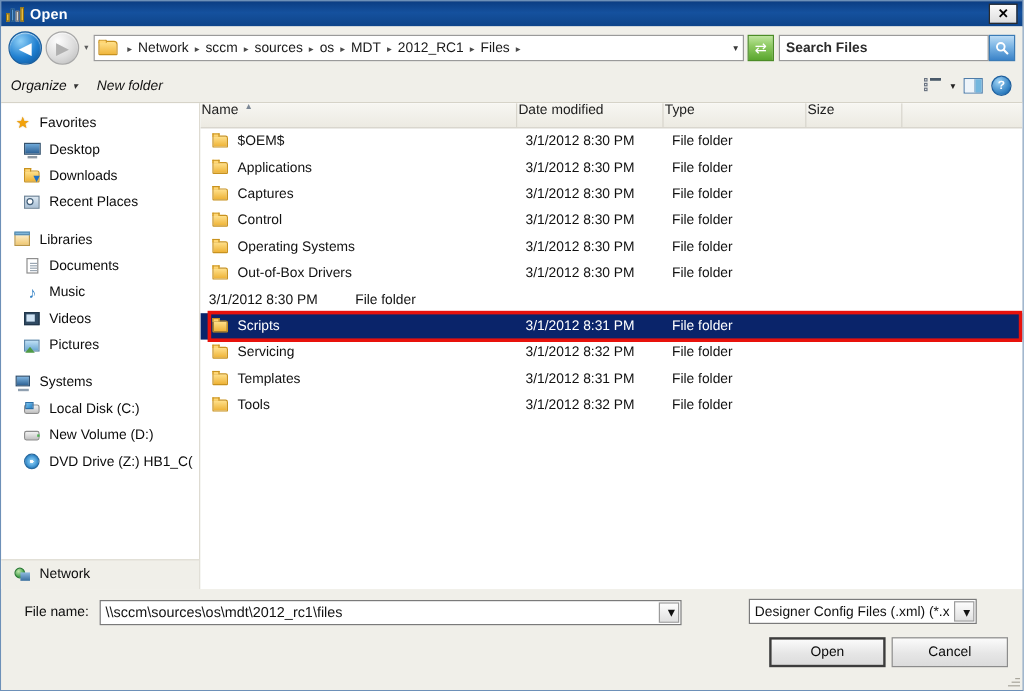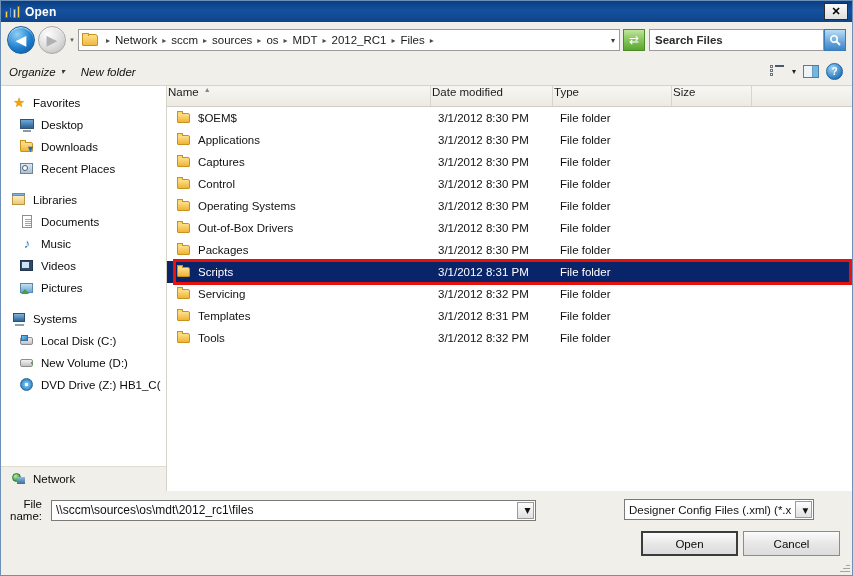--- a/index.html
+++ b/index.html
@@ -225,21 +225,21 @@
   .cell-size{width:80px;padding-left:7px;}
   .redbox{
     position:absolute;left:6px;top:0;right:0;height:26px;
     border:3px solid #e8120c;box-sizing:border-box;pointer-events:none;
   }
   
   .footer{
     position:absolute;left:0;right:0;bottom:0;height:84px;background:#f0efe9;
   }
   .fn-row{position:absolute;left:0;top:8px;width:100%;height:22px;display:flex;align-items:center;}
-  .fn-label{width:50px;text-align:right;padding-right:9px;font-size:11.5px;color:#0b0b0b;box-sizing:border-box;}
+  .fn-label{width:82px;text-align:right;padding-right:9px;font-size:11.5px;color:#0b0b0b;box-sizing:border-box;}
   .fn-input{
     flex:none;width:485px;height:21px;background:#fff;border:1px solid #7a7a7a;
     box-sizing:border-box;display:flex;align-items:center;position:relative;
   }
   .fn-input span{padding-left:4px;font-size:12px;color:#111;}
   .dd-btn{
     position:absolute;right:1px;top:1px;width:17px;bottom:1px;
     background:linear-gradient(to bottom,#fdfdfd,#e1e1e1);
     border:1px solid #9b9b9b;box-sizing:border-box;
     display:flex;align-items:center;justify-content:center;font-size:8px;color:#111;
@@ -551,27 +551,20 @@
                 <i class="ic-folder"></i>
                 <i class="ic-folder-tab"></i>
               </span>
               <span>Out-of-Box Drivers</span>
             </div>
             <div class="cell cell-date">3/1/2012 8:30 PM</div>
             <div class="cell cell-type">File folder</div>
             <div class="cell cell-size"></div>
           </div>
           <div class="row">
-            <div class="cell cell-name">
-              <span class="ic">
-                <i class="ic-folder"></i>
-                <i class="ic-folder-tab"></i>
-              </span>
-              <span>Packages</span>
-            </div>
             <div class="cell cell-date">3/1/2012 8:30 PM</div>
             <div class="cell cell-type">File folder</div>
             <div class="cell cell-size"></div>
           </div>
           <div class="row selected">
             <div class="cell cell-name">
               <span class="ic">
                 <i class="ic-folder"></i>
                 <i class="ic-folder-tab"></i>
               </span>

